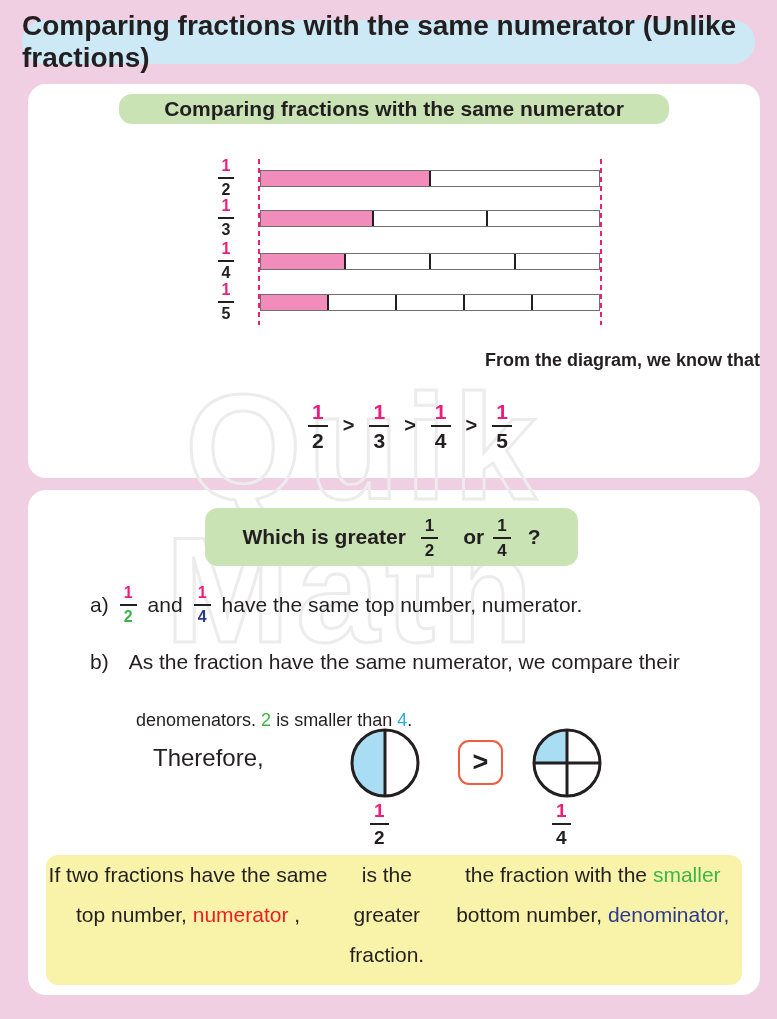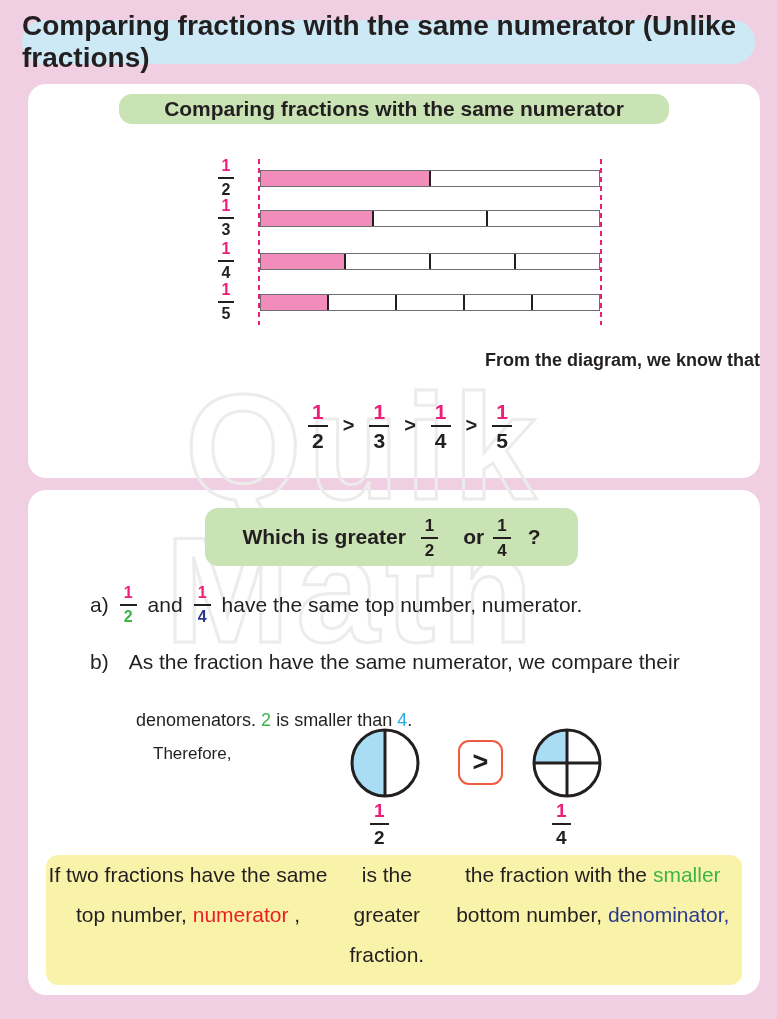--- a/index.html
+++ b/index.html
@@ -92,21 +92,21 @@
   .step-a {
     position:absolute; left:62px; top:94px;
     display:flex; align-items:center; gap:11px; font-size:21px;
   }
   .step-b1 {
     position:absolute; left:62px; top:160px;
     display:flex; gap:20px; font-size:21px;
   }
   .step-b2 { position:absolute; left:100px; top:220px; font-size:18px;margin-left:8px; }
 
-  .therefore-label { position:absolute; left:125px; top:254px; font-size:17px; }
+  .therefore-label { position:absolute; left:125px; top:254px; font-size:24px; }
   .circle-svg { position:absolute; width:70px; height:70px; top:238px; }
   .c1 { left:322px; }
   .c2 { left:504px; }
   .gt-box {
     position:absolute; left:430px; top:250px; width:45px; height:45px;
     background:#FFFFFF; border:2.5px solid #F15B40; border-radius:11px;
     display:flex; align-items:center; justify-content:center;
     font-size:27px; font-weight:700;
   }
   .circ-frac { position:absolute; top:310px; }

